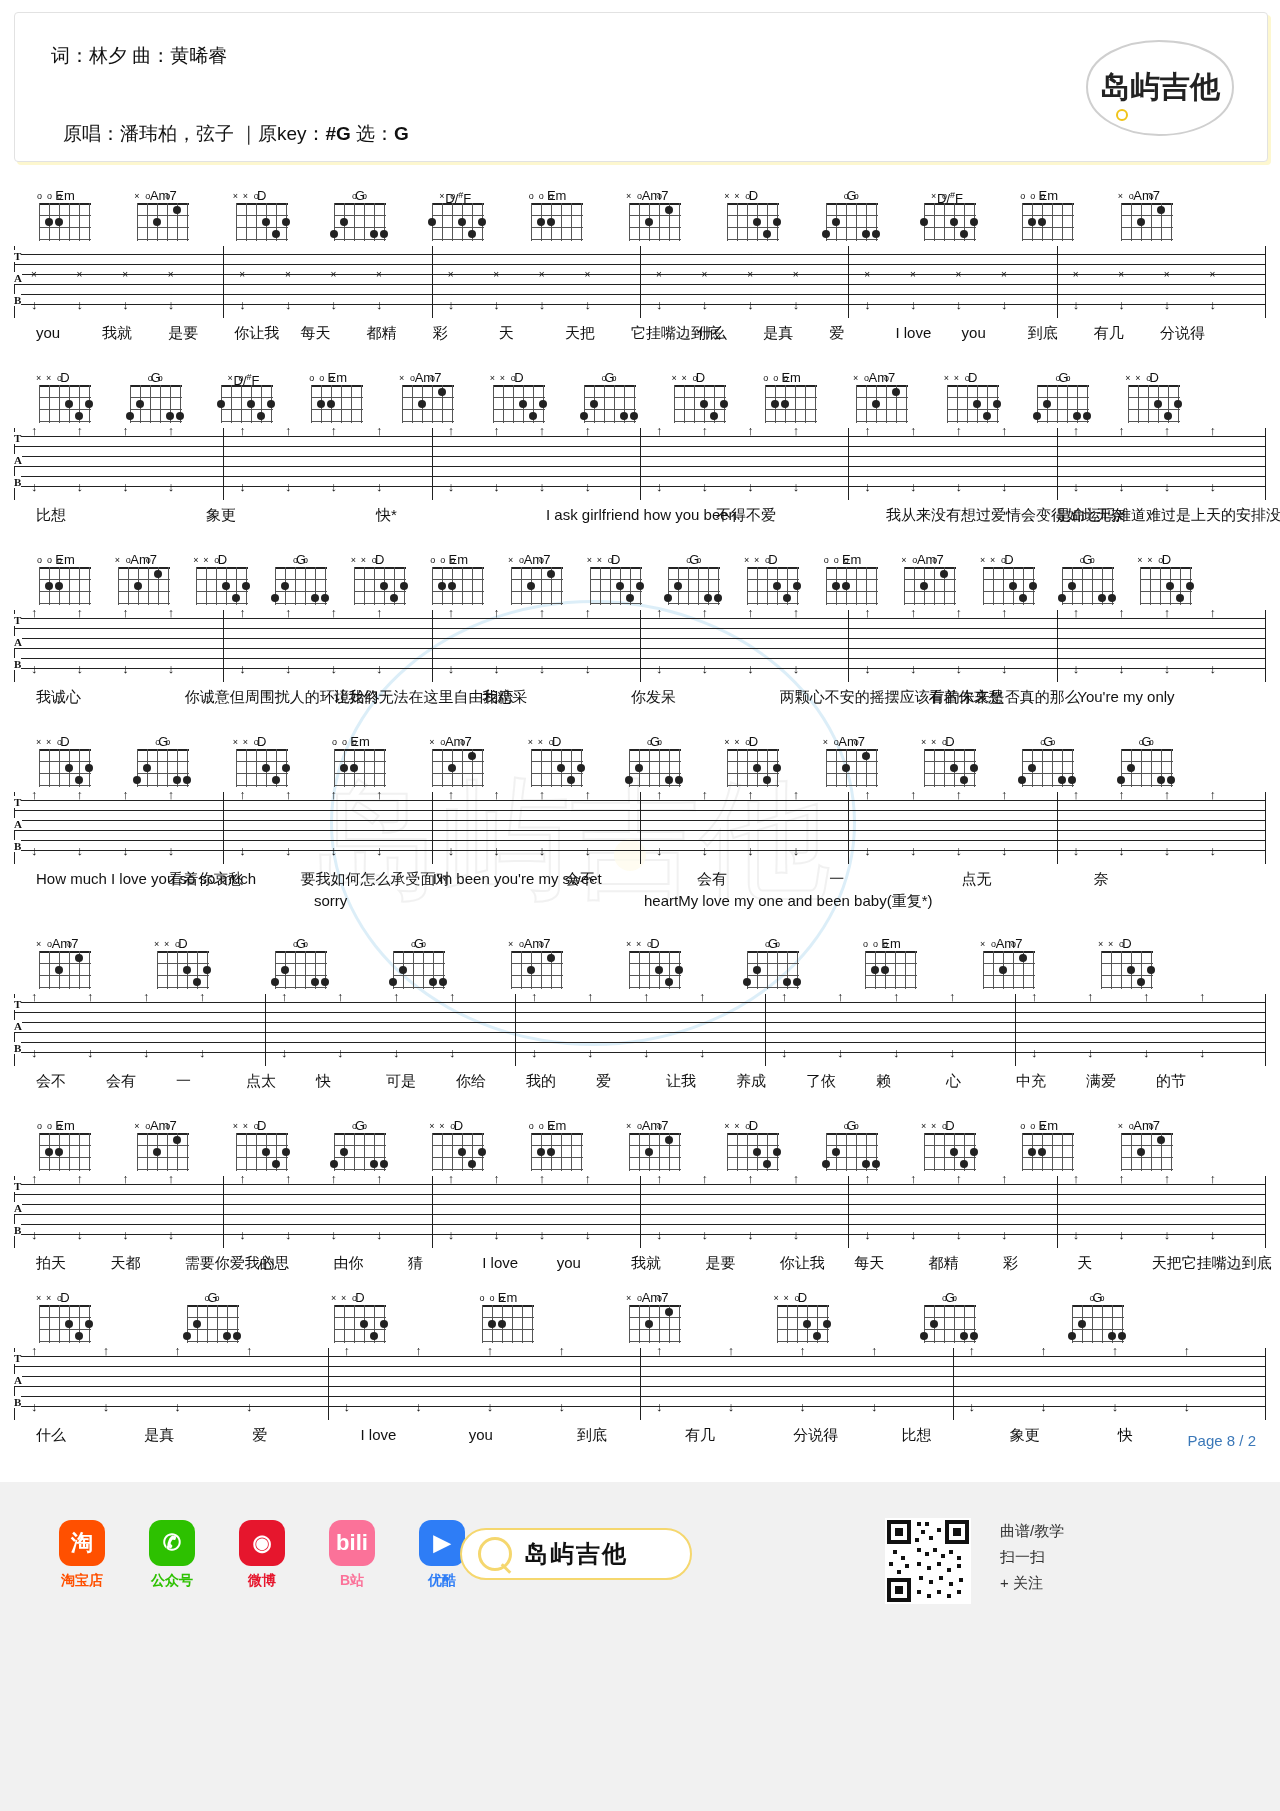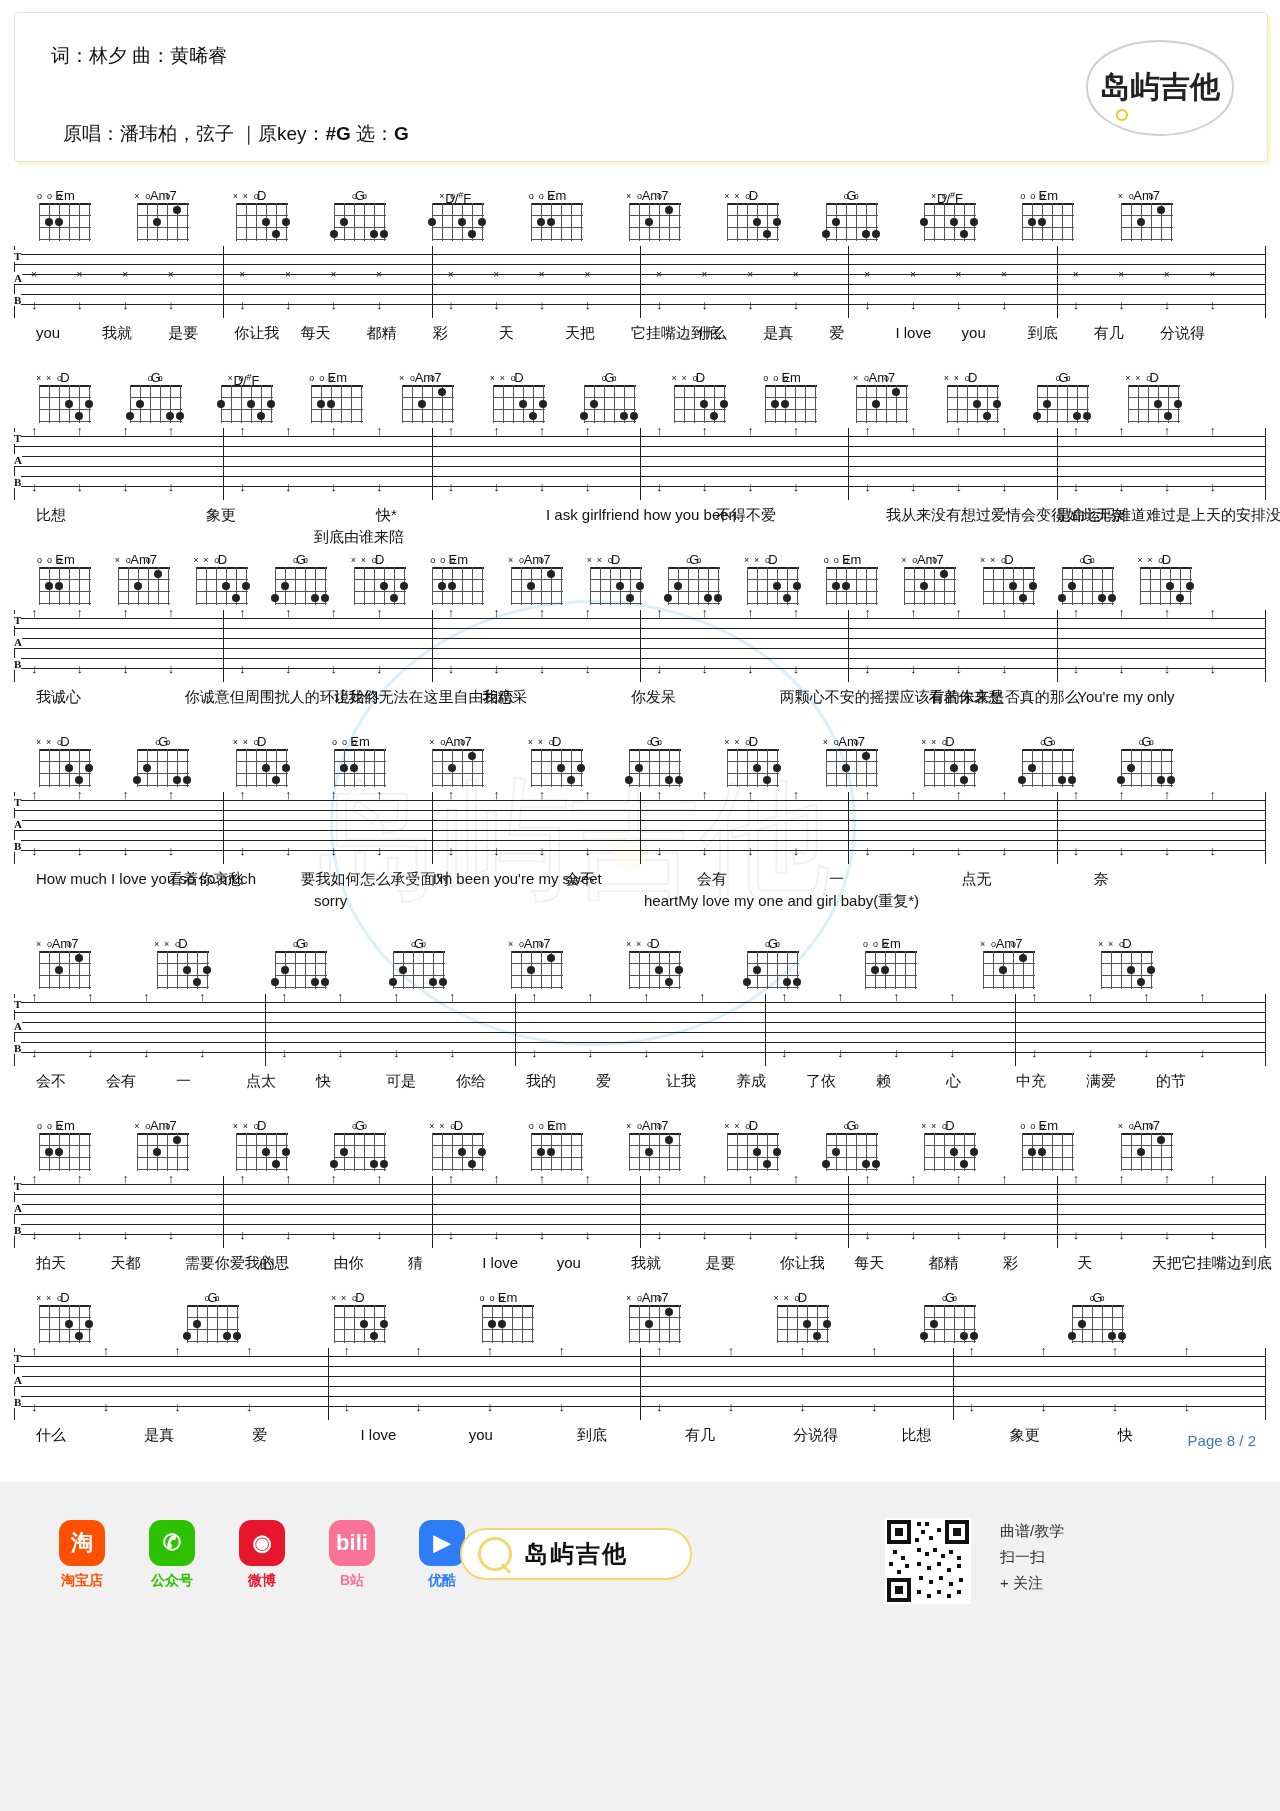--- a/index.html
+++ b/index.html
@@ -773,23 +773,20 @@
       </div>
       <div class="lyric" style="margin-top:6px">
         <span style="left:22px">比想</span>
         <span style="left:192px">象更</span>
         <span style="left:362px">快*</span>
         <span style="left:532px">I ask girlfriend how you been</span>
         <span style="left:702px">不得不爱</span>
         <span style="left:872px">我从来没有想过爱情会变得如此无奈</span>
         <span style="left:1042px">是命运吗难道难过是上天的安排没办法天天的每天的心思</span>
       </div>
-      <div class="lyric2">
-        <span style="left:300px">到底由谁来陪</span>
-      </div>
     </div>
     <div class="system" style="top:552px">
       <div class="chordrow">
         <div class="chordbox" style="left:20px">
           <div class="chordname">Em</div>
           <div class="grid">
             <div class="nut"></div>
             <div class="vline" style="left:0px"></div>
             <div class="vline" style="left:10px"></div>
             <div class="vline" style="left:20px"></div>
@@ -1493,21 +1490,21 @@
         <span style="left:286.44444444444446px">要我如何怎么承受面对</span>
         <span style="left:418.6666666666667px">I'm been you're my sweet</span>
         <span style="left:550.8888888888889px">会不</span>
         <span style="left:683.1111111111111px">会有</span>
         <span style="left:815.3333333333334px">一</span>
         <span style="left:947.5555555555557px">点无</span>
         <span style="left:1079.7777777777778px">奈</span>
       </div>
       <div class="lyric2">
         <span style="left:300px">sorry</span>
-        <span style="left:630px">heartMy love my one and girl baby(重复*)</span>
+        <span style="left:630px">heartMy love my one and been baby(重复*)</span>
       </div>
     </div>
     <div class="system" style="top:936px">
       <div class="chordrow">
         <div class="chordbox" style="left:20px">
           <div class="chordname">Am7</div>
           <div class="grid">
             <div class="nut"></div>
             <div class="vline" style="left:0px"></div>
             <div class="vline" style="left:10px"></div>

